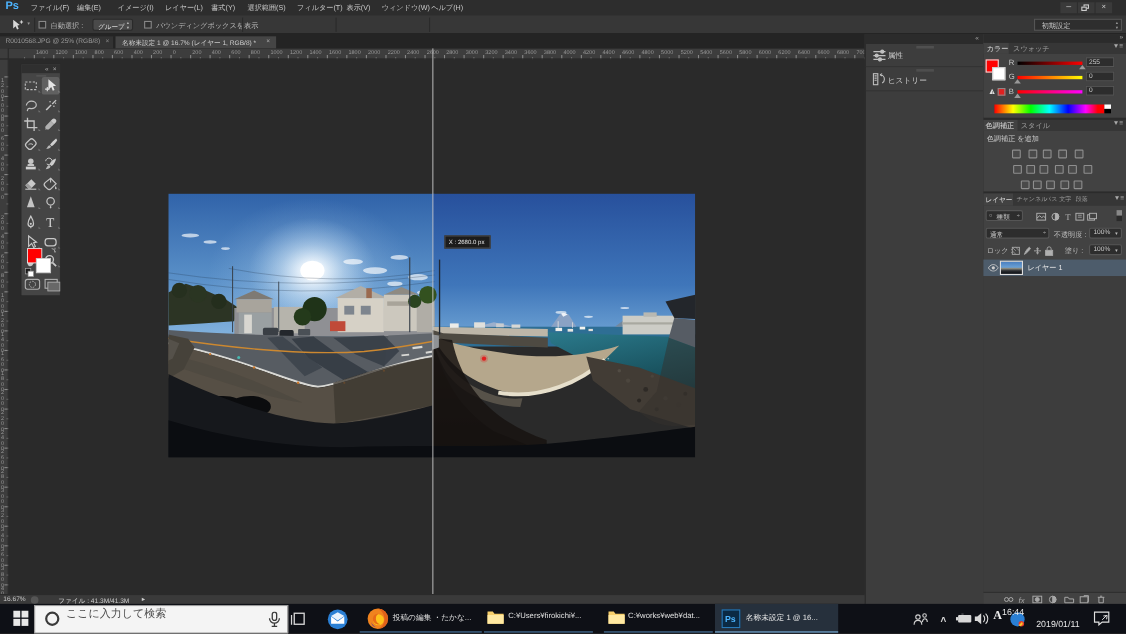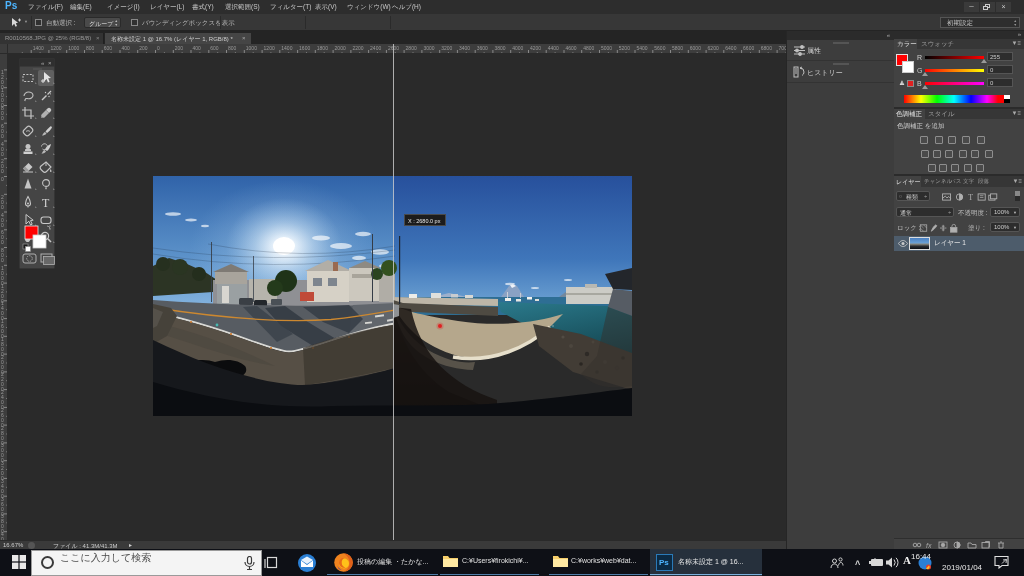--- a/index.html
+++ b/index.html
@@ -940,19 +940,19 @@
       <path d="M0,3.5 h2.5 L6,0.5 V10.5 L2.5,7.5 H0 Z" fill="#d8d8d8"></path>
       <path d="M8,2.5 a4,4.5 0 0 1 0,6 M10,0.8 a6.5,6.5 0 0 1 0,9.4" stroke="#d8d8d8" fill="none" stroke-width="1"></path>
     </svg>
 <span class="abs" style="left:903px;top:5px;font-size:11px;color:#eee;font-family:'Liberation Serif',serif;font-weight:bold">A</span>
 <svg class="abs" style="left:918px;top:7px" width="14" height="14" viewBox="0 0 14 14">
       <circle cx="7" cy="7" r="6.5" fill="#2a7fd4"></circle>
       <circle cx="10.5" cy="11" r="2.5" fill="#e83a2a"></circle>
       <path d="M8,12.5 a2,2 0 0 0 3,-3 Z" fill="#f7c32a"></path>
     </svg>
 <span class="abs" style="left:911px;top:3px;font-size:8px;color:#e8e8e8;white-space:nowrap">16:44</span>
-<span class="abs" style="left:942px;top:14px;font-size:8px;color:#e8e8e8;white-space:nowrap">2019/01/04</span>
+<span class="abs" style="left:942px;top:14px;font-size:8px;color:#e8e8e8;white-space:nowrap">2019/01/11</span>
 <svg class="abs" style="left:994px;top:6px" width="15" height="14" viewBox="0 0 15 14">
       <g fill="none" stroke="#e0e0e0" stroke-width="1.1">
         <path d="M1,1.5 H14 V10.5 H8 L5,13 V10.5 H1 Z"></path>
         <path d="M8,8.5 l4,-4 M12,8 l0.5,-3.5 l-3.5,0.5" stroke-width="0.9"></path>
       </g>
     </svg>
 </div>
 </body></html>

